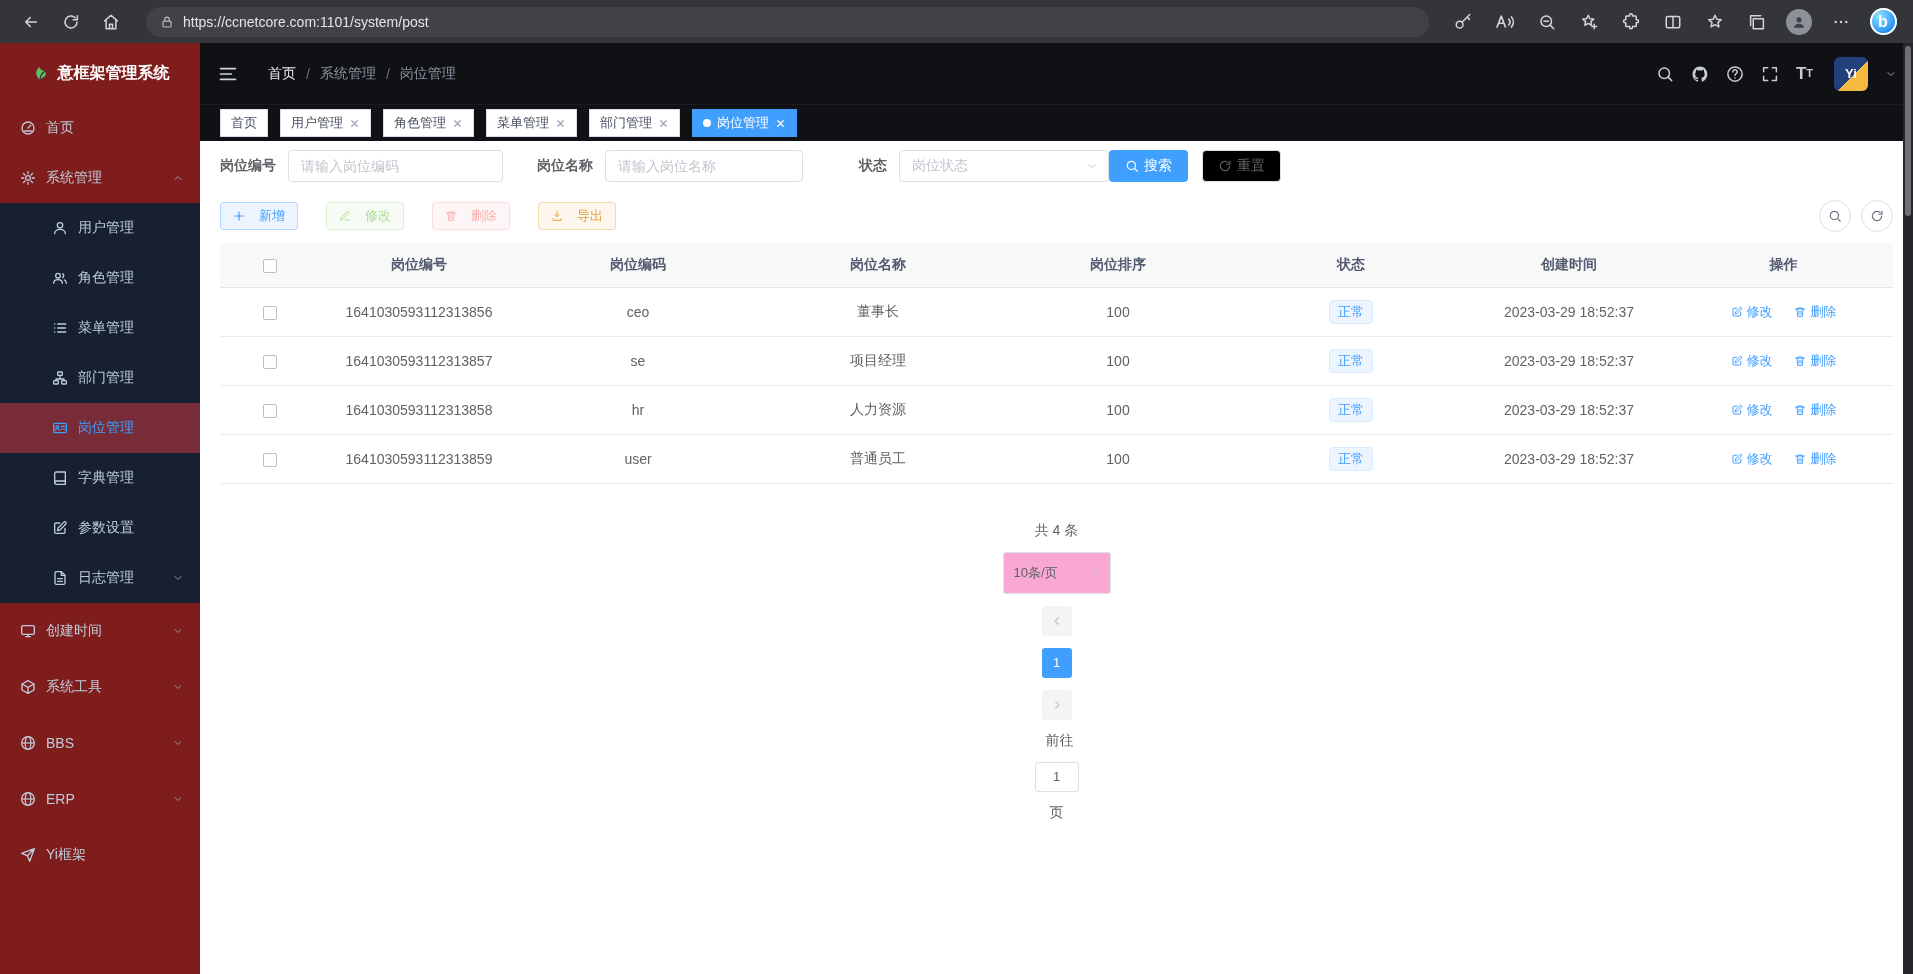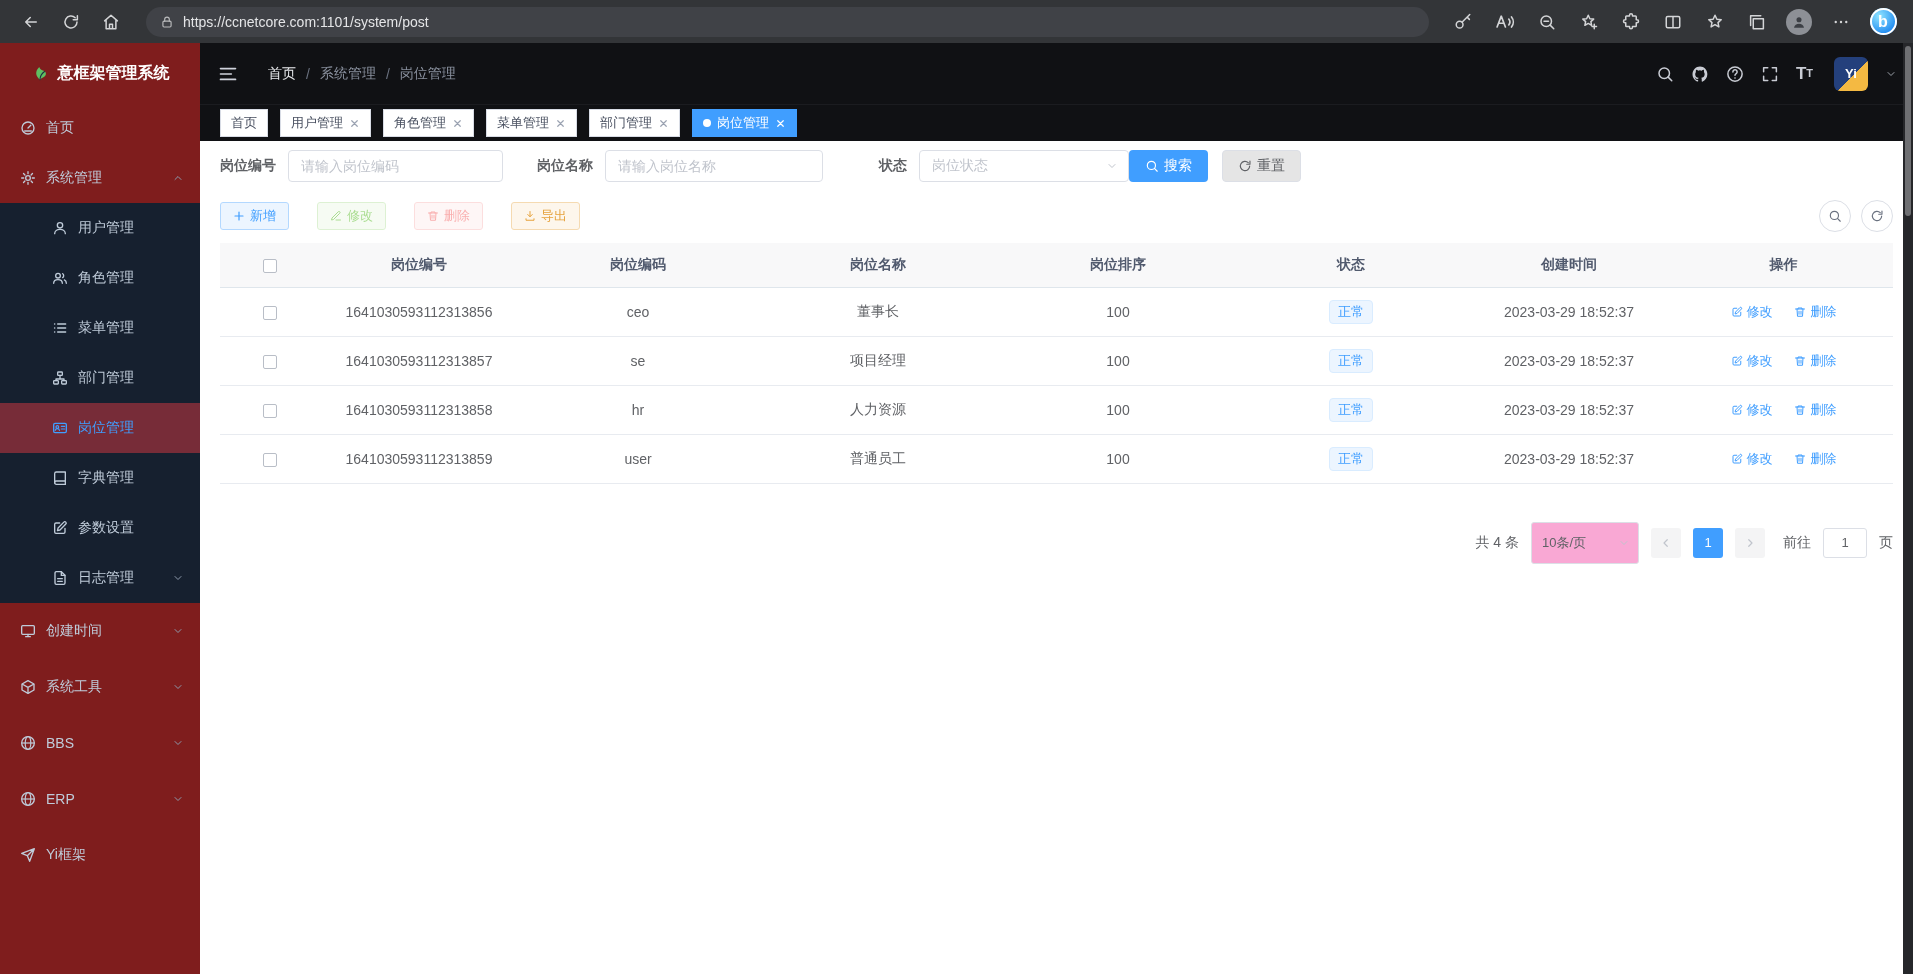--- a/index.html
+++ b/index.html
@@ -62,52 +62,52 @@
   .tag-tab.active .x{color:#fff;}
   .dot{width:8px;height:8px;border-radius:50%;background:#fff;display:inline-block;}
 
   
   .content{position:absolute;top:98px;left:0;right:0;bottom:0;background:#fff;padding:8px 20px 0 20px;overflow:hidden;border-radius:30px;}
   .filter-row{display:flex;align-items:center;height:32px;margin-top:1px;font-size:14px;color:#606266;}
   .flabel{font-weight:bold;margin-right:12px;white-space:nowrap;}
   .inp{height:32px;border:1px solid #dcdfe6;border-radius:4px;background:#fff;padding:0 12px;font-size:14px;color:#606266;
     font-family:inherit;outline:none;}
   .inp::placeholder{color:#c0c4cc;}
-  .w215{width:215px;} .w218{width:218px;}
+  .w215{width:215px;} .w218{width:198px;}
   .sel{width:210px;height:32px;border:1px solid #dcdfe6;border-radius:4px;display:flex;align-items:center;
     padding:0 10px 0 12px;color:#c0c4cc;font-size:14px;cursor:pointer;background:#fff;}
   .sel .chev{margin-left:auto;color:#c0c4cc;}
   .ml34{margin-left:34px;} .ml56{margin-left:56px;} .ml28{} .ml14{margin-left:14px;}
   .btn{height:32px;display:inline-flex;align-items:center;gap:5px;padding:0 15px;border-radius:4px;font-size:14px;
     border:1px solid transparent;cursor:pointer;}
   .btn-primary{background:#409eff;color:#fff;}
-  .btn-plain{background:#e5e5e5;border-color:#dcdfe6;color:#606266;}
+  .btn-plain{background:#000000;border-color:#dcdfe6;color:#606266;}
 
   .toolbar-row{display:flex;align-items:center;margin-top:20px;height:28px;}
-  .sbtn{height:28px;display:inline-flex;align-items:center;gap:5px;padding:4px 12px;border-radius:3px;font-size:13px;border:1px solid transparent;cursor:pointer;}
+  .sbtn{height:28px;display:inline-flex;align-items:center;gap:14px;padding:4px 12px;border-radius:3px;font-size:13px;border:1px solid transparent;cursor:pointer;}
   .sbtn + .sbtn{margin-left:28px;}
   .sbtn-blue{background:#ecf5ff;border-color:#b3d8ff;color:#409eff;}
   .sbtn-green{background:#f0f9eb;border-color:#c2e7b0;color:#67c23a;}
   .sbtn-red{background:#fef0f0;border-color:#fbc4c4;color:#f56c6c;}
   .sbtn-orange{background:#fdf6ec;border-color:#f5dab1;color:#e6a23c;}
   .disabled{opacity:.55;cursor:not-allowed;}
   .tool-circles{margin-left:auto;display:flex;gap:10px;}
   .cbtn{width:32px;height:32px;border-radius:50%;border:1px solid #dcdfe6;background:#fff;color:#6b7280;
     display:flex;align-items:center;justify-content:center;cursor:pointer;}
 
   table.grid{width:100%;border-collapse:collapse;margin-top:13px;table-layout:fixed;}
   .grid th{height:44px;background:#f8f8f9;color:#515a6e;font-size:14px;font-weight:bold;text-align:center;
     border-bottom:1px solid #dfe6ec;}
   .grid td{height:49px;color:#606266;font-size:14px;text-align:center;border-bottom:1px solid #e8ebf0;background:#fff;}
   .cbx{display:inline-block;width:14px;height:14px;border:1px solid #b9bec7;border-radius:2px;background:#fff;cursor:pointer;vertical-align:middle;}
   .tag-ok{display:inline-block;padding:0 8px;height:24px;line-height:22px;background:#ecf5ff;border:1px solid #d9ecff;
     color:#409eff;border-radius:4px;font-size:13px;}
   .oplink{display:inline-flex;align-items:center;gap:4px;color:#409eff;font-size:13px;cursor:pointer;margin:0 9px;}
 
-  .pager{display:flex;align-items:center;justify-content:flex-end;margin-top:38px;font-size:14px;color:#606266;gap:12px;}
+  .pager{display:flex;align-items:center;justify-content:flex-end;margin-top:38px;font-size:14px;color:#606266;gap:12px;flex-direction:column;}
   .psel{width:108px;height:42px;border:1px solid #dcdfe6;border-radius:3px;display:flex;align-items:center;
     padding:0 8px 0 10px;font-size:13px;color:#606266;cursor:pointer;background:#f9a8d4;}
   .psel .chev{margin-left:auto;color:#c0c4cc;}
   .pbtn{width:30px;height:30px;border-radius:3px;background:#f4f4f5;color:#c0c4cc;display:flex;align-items:center;justify-content:center;cursor:pointer;}
   .pcur{width:30px;height:30px;border-radius:3px;background:#409eff;color:#fff;display:flex;align-items:center;justify-content:center;font-size:13px;cursor:pointer;}
   .goto-inp{width:44px;height:30px;border:1px solid #dcdfe6;border-radius:3px;text-align:center;font-size:13px;color:#606266;outline:none;font-family:inherit;}
   .pgap{margin-left:6px;}
 
   
   .scrollstrip{position:absolute;top:43px;right:0;width:10px;bottom:0;background:#26272a;z-index:60;cursor:pointer;}

